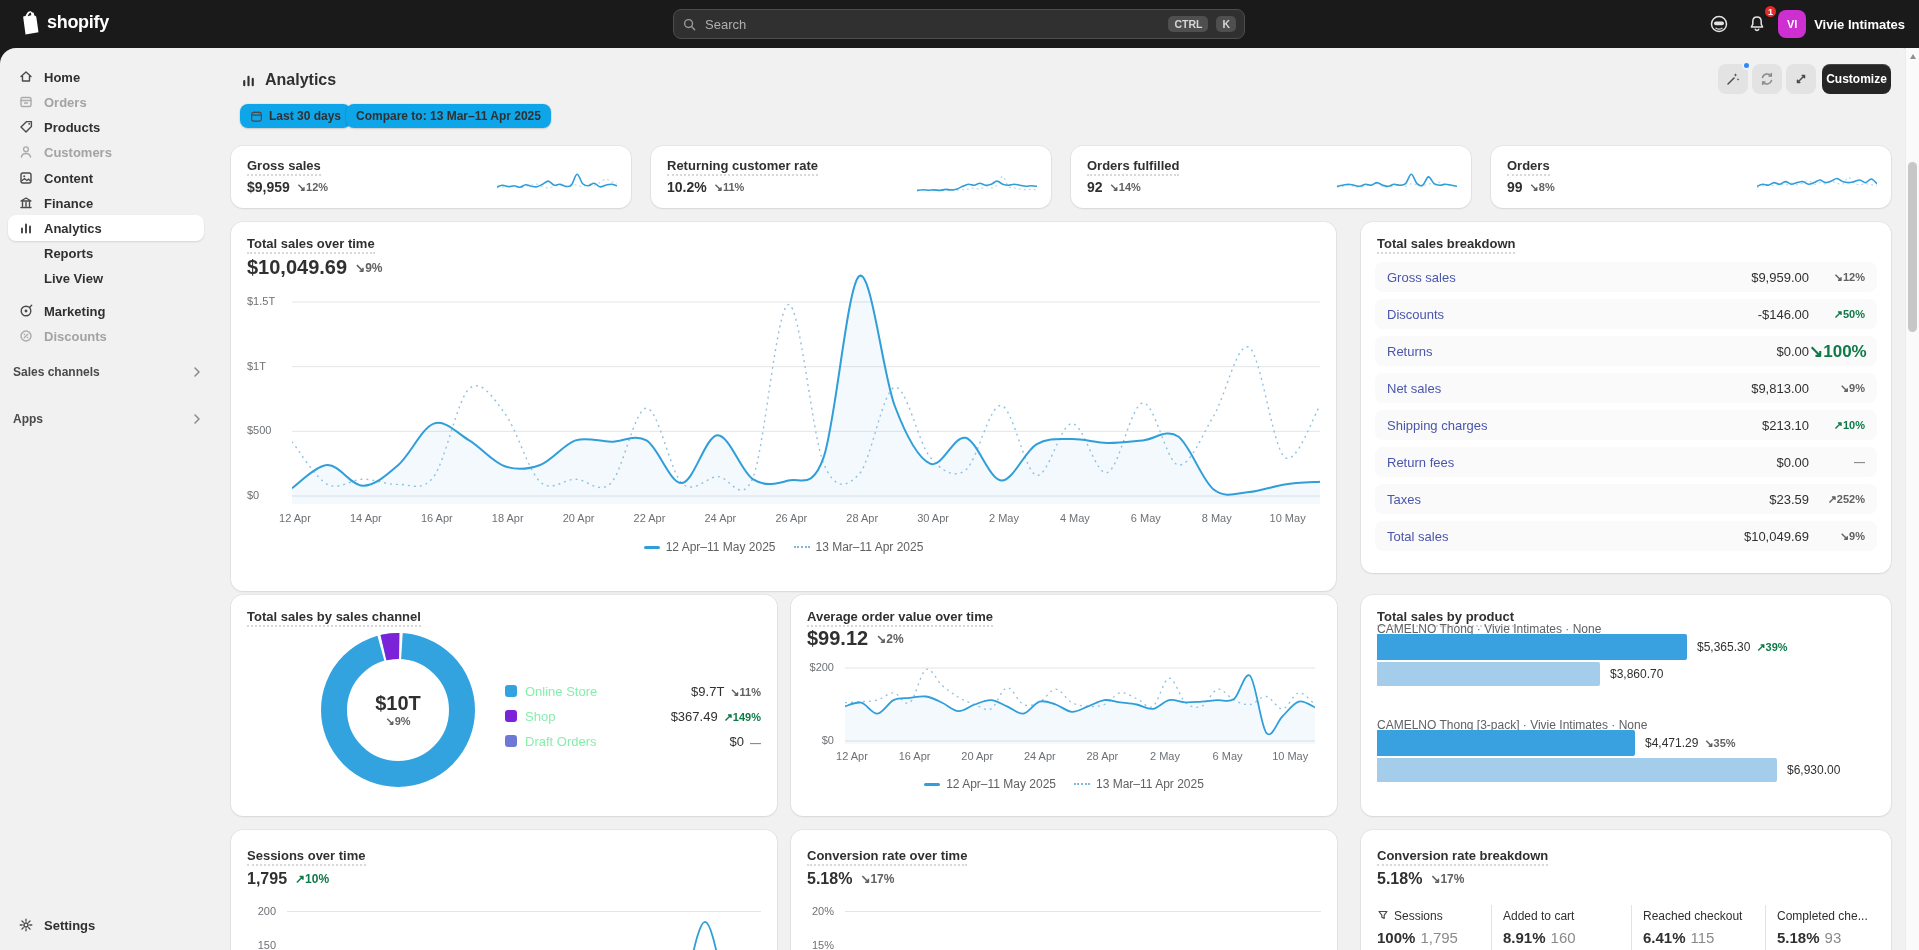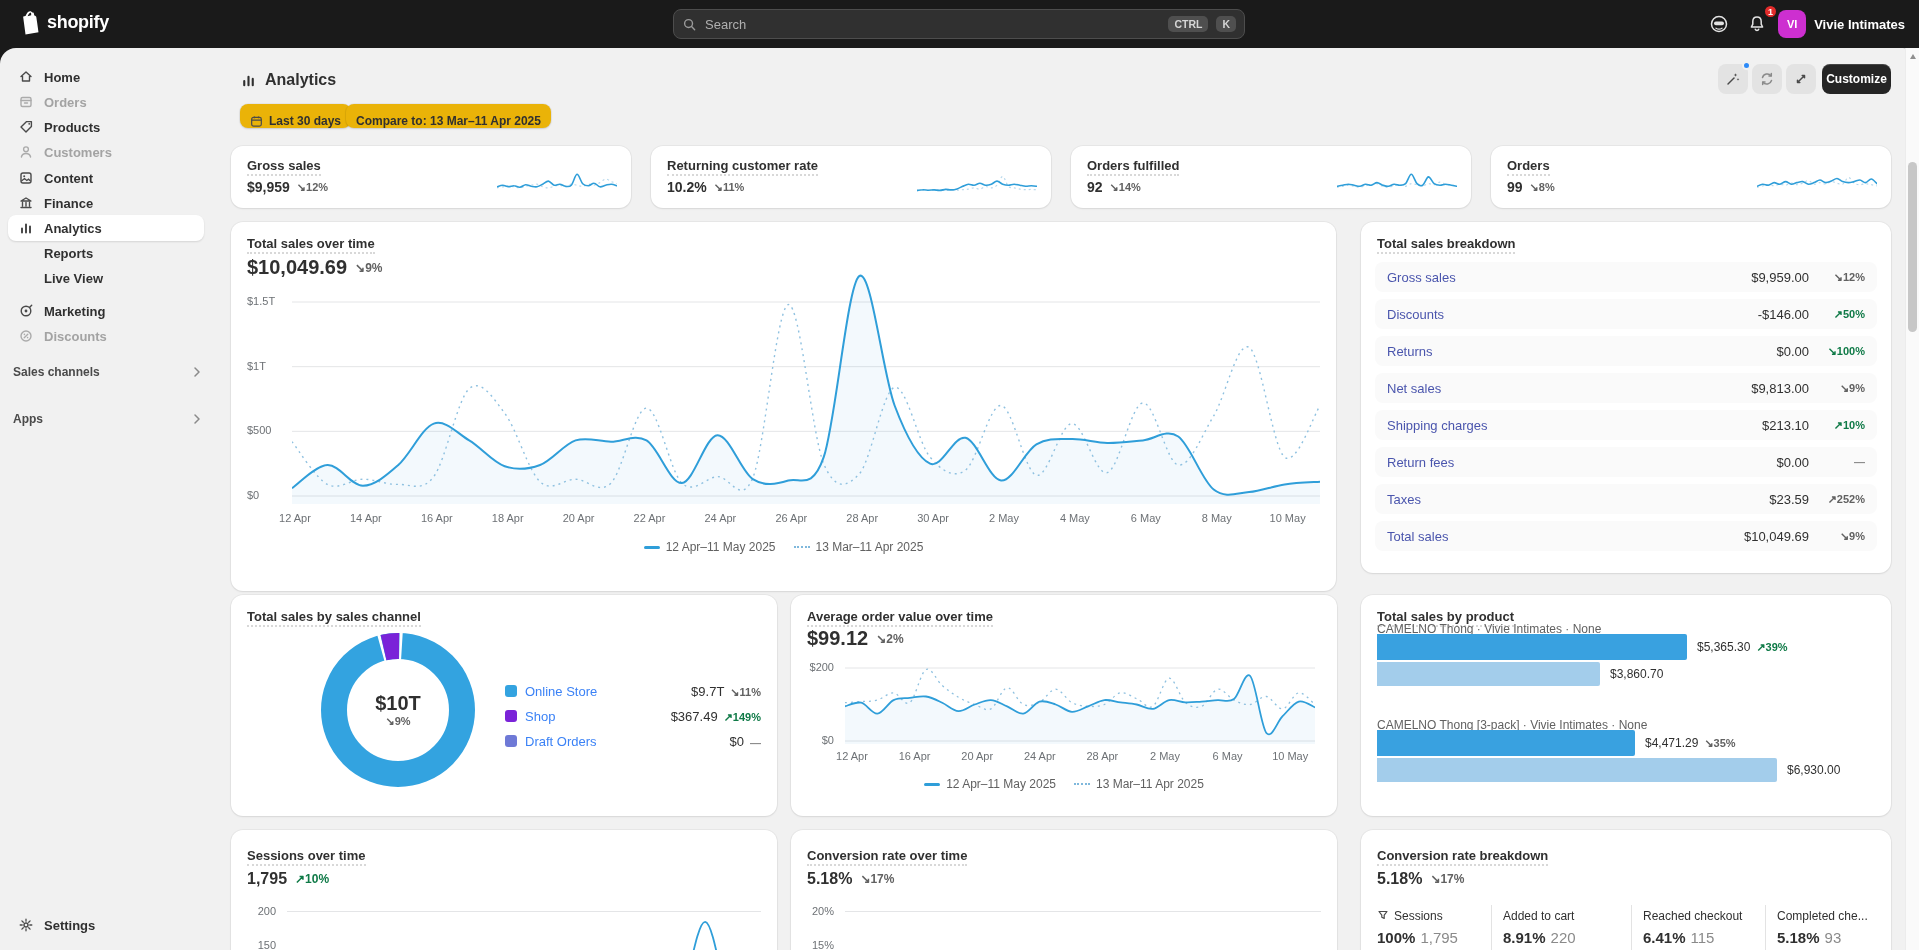--- a/index.html
+++ b/index.html
@@ -51,22 +51,22 @@
     font-size:16px;font-weight:700;color:#303030}
   .page-title .nicon{width:17px;height:17px;color:#303030}
   .hdr-btn{position:absolute;top:64px;width:30px;height:30px;background:#e3e3e3;border-radius:8px;
     display:flex;align-items:center;justify-content:center;cursor:pointer}
   .hdr-btn svg{width:16px;height:16px}
   .bluedot{position:absolute;top:-3px;right:-3px;width:9px;height:9px;border-radius:50%;
     background:#2c8af8;border:2px solid #f1f1f1}
   .customize-btn{position:absolute;left:1822px;top:64px;width:69px;height:30px;background:#252525;
     color:#fff;font-size:12px;font-weight:600;border:none;border-radius:8px;cursor:pointer;
     box-shadow:inset 0 1px 0 rgba(255,255,255,.15);font-family:"Liberation Sans",sans-serif}
-  .filter-btn{position:absolute;top:104px;height:24px;background:#eab308;border-radius:8px;
-    box-shadow:0 1px 2px rgba(0,0,0,.12),0 0 0 1px rgba(0,0,0,.04);display:flex;align-items:flex-end;
+  .filter-btn{position:absolute;top:104px;height:24px;background:#0ea5e9;border-radius:8px;
+    box-shadow:0 1px 2px rgba(0,0,0,.12),0 0 0 1px rgba(0,0,0,.04);display:flex;align-items:center;
     gap:6px;padding:0 10px;font-size:12px;font-weight:600;color:#303030;cursor:pointer;white-space:nowrap}
   .filter-btn svg{width:13px;height:13px}
 
   
   .card{position:absolute;background:#fff;border-radius:12px;
     box-shadow:0 1px 2px rgba(26,26,26,.08),0 0 0 1px rgba(0,0,0,.04)}
   .ctitle{font-size:13px;font-weight:600;color:#303030;cursor:pointer;white-space:nowrap}
   .ctitle .u{border-bottom:2px dotted #d8d8d8;padding-bottom:1px}
   .bigval{font-size:20px;font-weight:800;color:#303030}
   .midval{font-size:16px;font-weight:800;color:#303030}
@@ -87,21 +87,21 @@
   
   .brow{position:absolute;left:1375px;width:502px;height:30px;background:#fafafa;border-radius:8px;
     display:flex;align-items:center;padding:0 12px}
   .brow .lab{color:#4a55ad;font-size:13px;cursor:pointer}
   .brow .val{margin-left:auto;font-size:13px;color:#303030}
   .brow .delta{width:56px;text-align:right}
 
   
   .chleg{position:absolute;left:505px;width:256px;height:22px;display:flex;align-items:center}
   .chleg .sw{width:12px;height:12px;border-radius:3px;margin-right:8px}
-  .chleg .lab{font-size:13px;color:#3b82f6}
+  .chleg .lab{font-size:13px;color:#86efac}
   .chleg .vals{margin-left:auto;display:flex;align-items:flex-end;gap:6px}
   .chleg .val{font-size:13px;color:#303030}
 
   
   .plabel{position:absolute;left:1377px;font-size:12px;color:#616161;white-space:nowrap}
   .pbar{position:absolute;left:1377px;border-radius:0 2px 2px 0}
   .pval{position:absolute;font-size:12px;color:#303030;white-space:nowrap;display:flex;gap:6px;align-items:center}
   .pval .delta{font-size:11px}
 
   
@@ -426,21 +426,21 @@
         <span class="delta  neutral" style="font-size:11px">↘12%</span>
       </div>
       <div class="brow" style="top:299px">
         <span class="lab">Discounts</span>
         <span class="val">-$146.00</span>
         <span class="delta  positive" style="font-size:11px">↗50%</span>
       </div>
       <div class="brow" style="top:336px">
         <span class="lab">Returns</span>
         <span class="val">$0.00</span>
-        <span class="delta  positive" style="font-size:11px">↘100%</span>
+        <span class="delta  positive" style="font-size:17px">↘100%</span>
       </div>
       <div class="brow" style="top:373px">
         <span class="lab">Net sales</span>
         <span class="val">$9,813.00</span>
         <span class="delta  neutral" style="font-size:11px">↘9%</span>
       </div>
       <div class="brow" style="top:410px">
         <span class="lab">Shipping charges</span>
         <span class="val">$213.10</span>
         <span class="delta  positive" style="font-size:11px">↗10%</span>
@@ -606,21 +606,21 @@
           </span>
           <span>Sessions</span>
         </div>
         <div class="fv"><b>100%</b><span>1,795</span></div>
       </div>
       <div class="fdiv" style="left:1491px"></div>
       <div class="fstep" style="left:1491px;width:140px">
         <div class="fh">
           <span>Added to cart</span>
         </div>
-        <div class="fv"><b>8.91%</b><span>220</span></div>
+        <div class="fv"><b>8.91%</b><span>160</span></div>
       </div>
       <div class="fdiv" style="left:1631px"></div>
       <div class="fstep" style="left:1631px;width:134px">
         <div class="fh">
           <span>Reached checkout</span>
         </div>
         <div class="fv"><b>6.41%</b><span>115</span></div>
       </div>
       <div class="fdiv" style="left:1765px"></div>
       <div class="fstep" style="left:1765px;width:126px">

